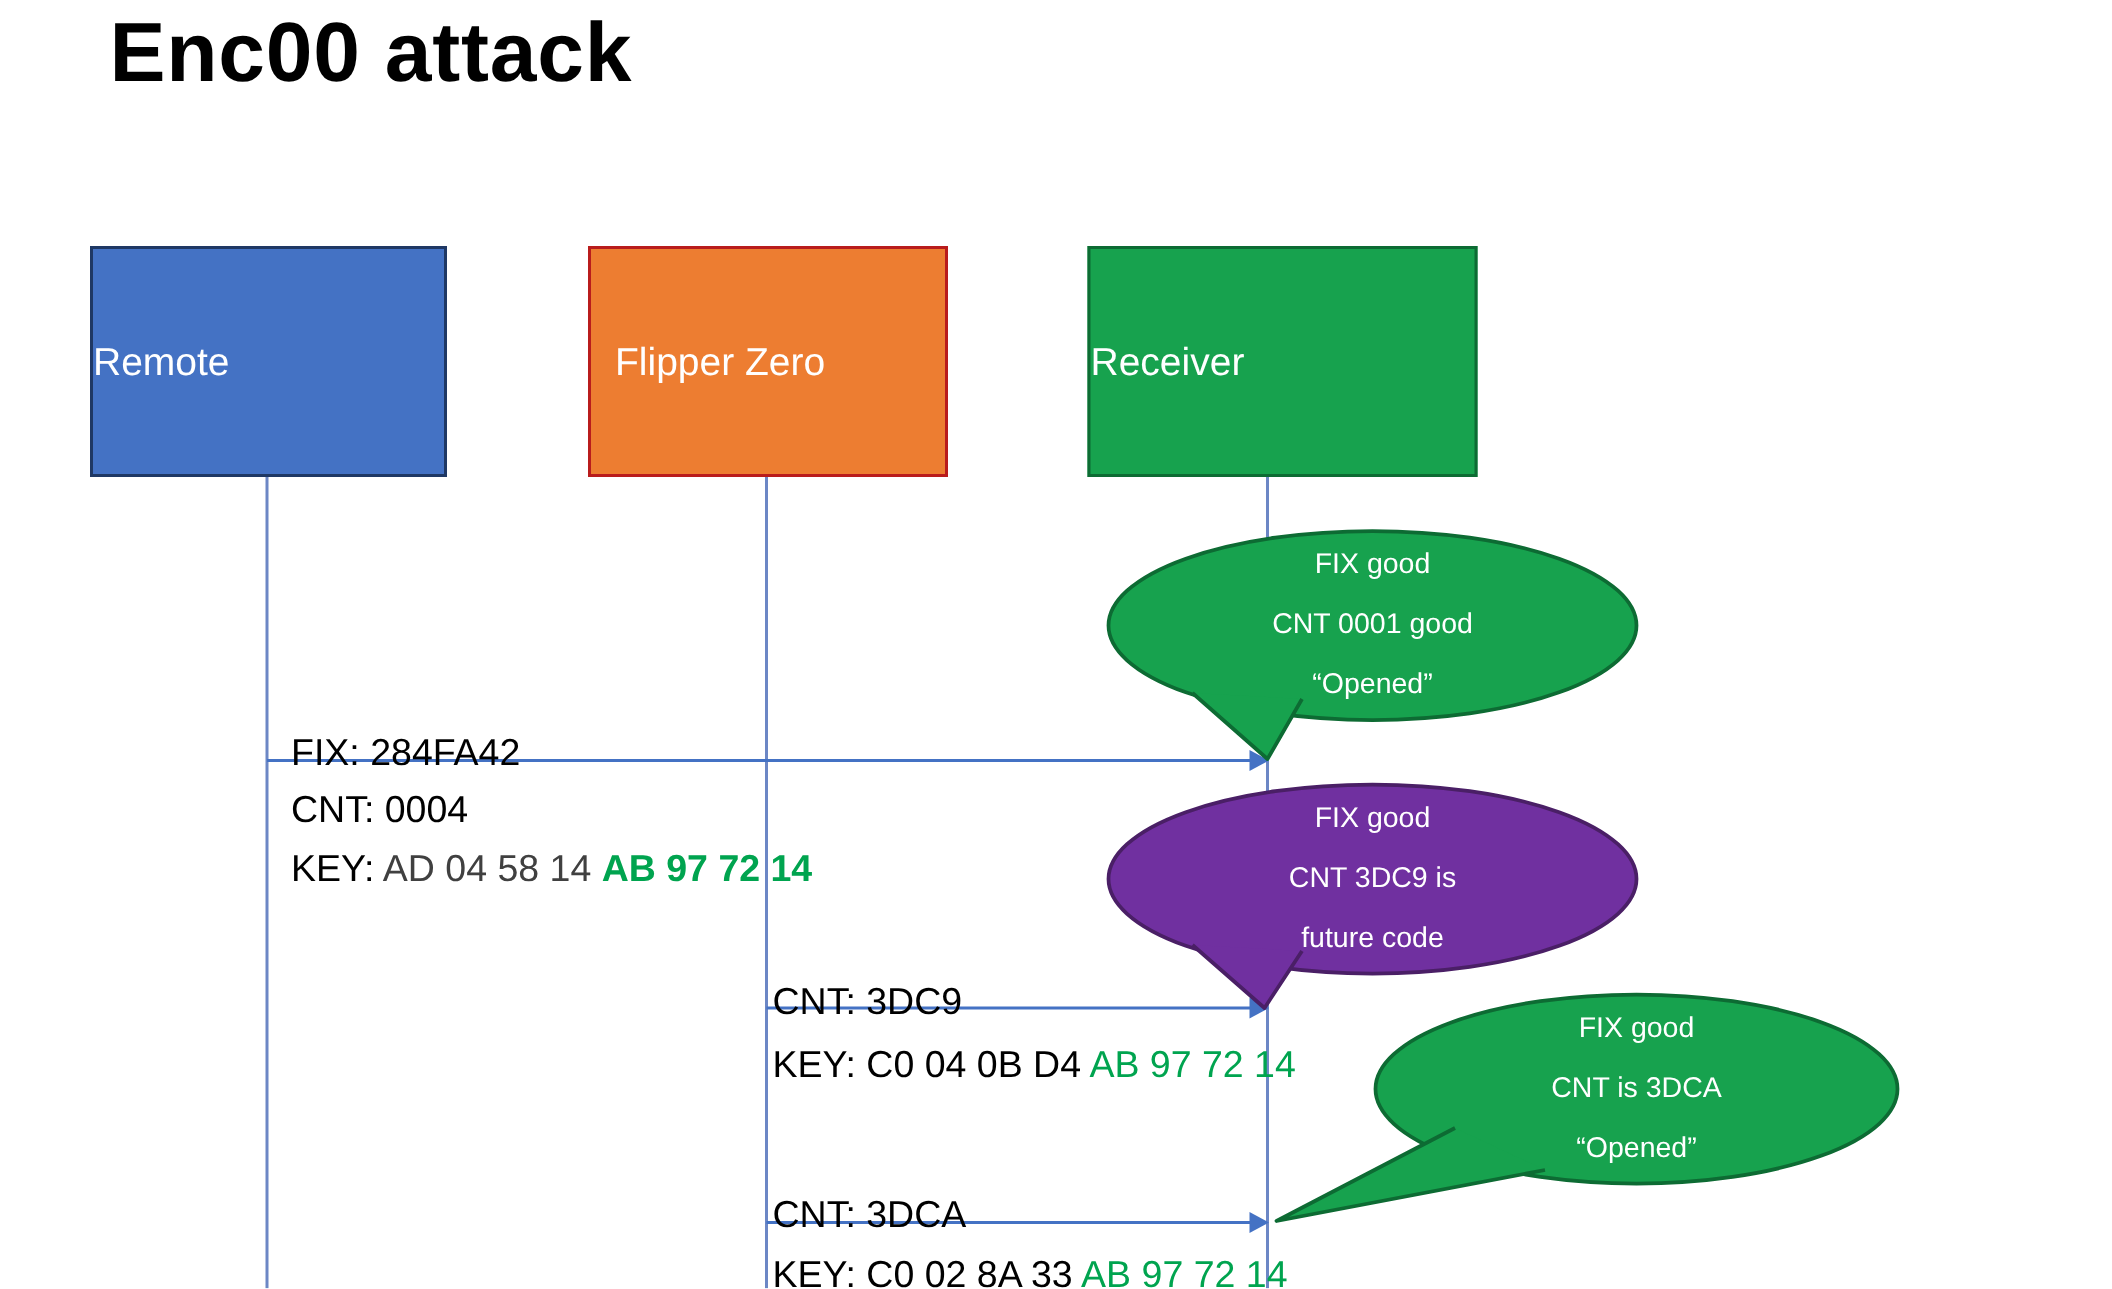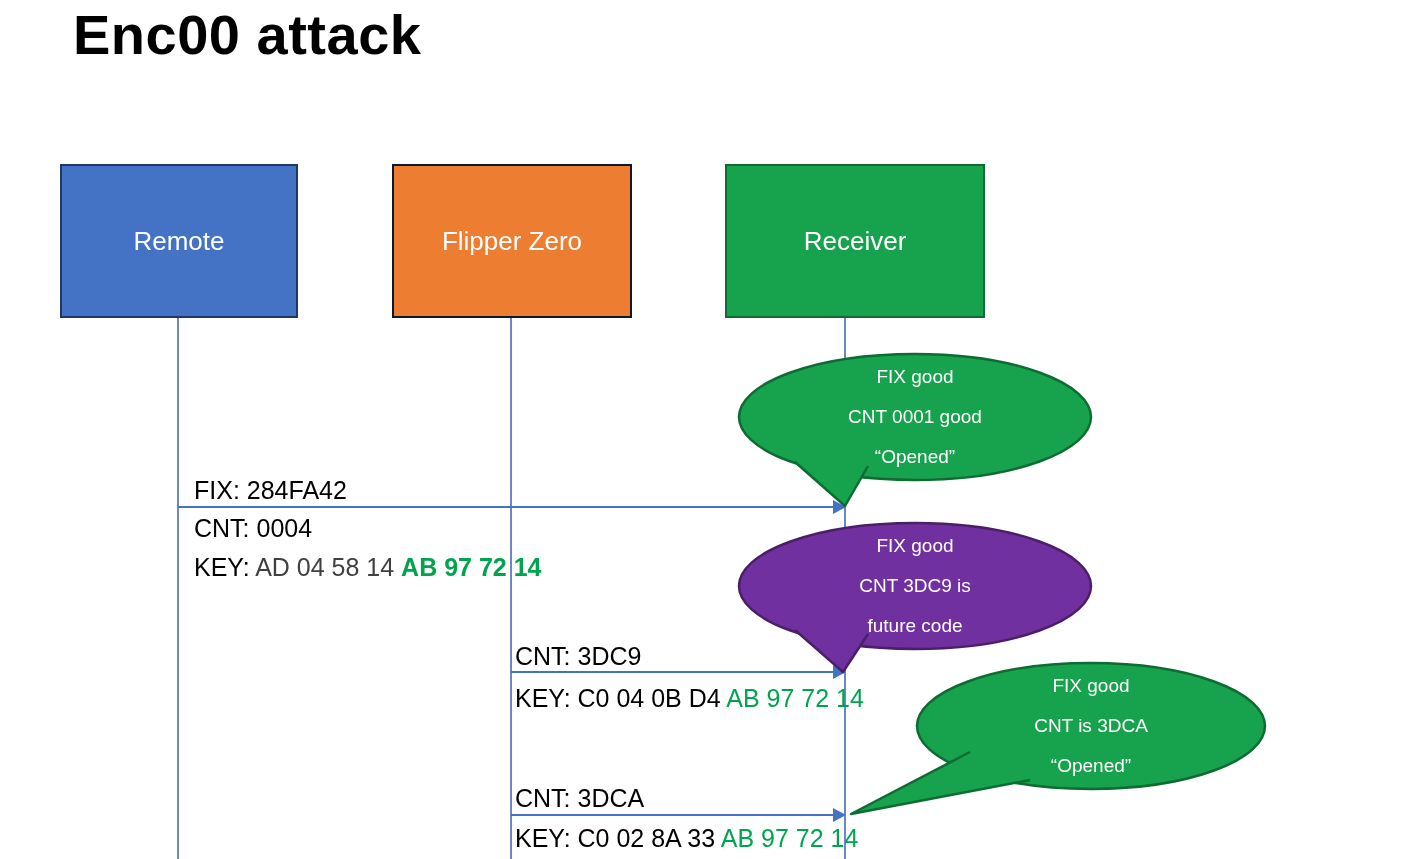--- a/index.html
+++ b/index.html
@@ -6,37 +6,37 @@
   .slide {
     position:relative; width:1408px; height:859px; background:#ffffff;
     font-family:"Liberation Sans", sans-serif; overflow:hidden;
   }
   .title {
     position:absolute; left:73px; top:2px; font-size:56px; color:#000;
     font-weight:700; letter-spacing:0.5px;
   }
   .actor {
     position:absolute; top:164px; height:154px; display:flex;
-    align-items:center; justify-content:center; color:#fff; font-size:26px;
+    align-items:center; justify-content:flex-start; color:#fff; font-size:26px;
     box-sizing:border-box;
   }
   .actor-remote   { left:60px;  width:238px; background:#4472C4; border:2px solid #1F3864; }
-  .actor-flipper  { left:392px; width:240px; background:#ED7D31; border:2px solid #0f172a; }
+  .actor-flipper  { left:392px; width:240px; background:#ED7D31; border:2px solid #b91c1c;padding-left:16px; }
   .actor-receiver { left:725px; width:260px; background:#17A24E; border:2px solid #0D6B33; }
   .lifeline { position:absolute; top:318px; height:541px; width:2px; background:#6C87C5; }
   .lifeline-remote   { left:177px; }
   .lifeline-flipper  { left:510px; }
   .lifeline-receiver { left:844px; }
   .arrow-line { position:absolute; height:2px; background:#4472C4; }
   .arrow-head {
     position:absolute; width:0; height:0;
     border-left:13px solid #4472C4; border-top:7px solid transparent;
     border-bottom:7px solid transparent;
   }
-  .msg { position:absolute; font-size:25px; color:#000; white-space:pre; }
+  .msg { position:absolute; font-size:25px; color:#000; white-space:pre;margin-top:12px; }
   .red   { color:#404040; }
   .green { color:#00A44F; }
   .green-b { color:#00A44F; font-weight:700; }
   .callout-svg { position:absolute; }
   .callout-text {
     position:absolute; width:350px; text-align:center; color:#ffffff;
     font-size:19px; line-height:40px; white-space:pre-line;
   }
 </style>
 </head>

